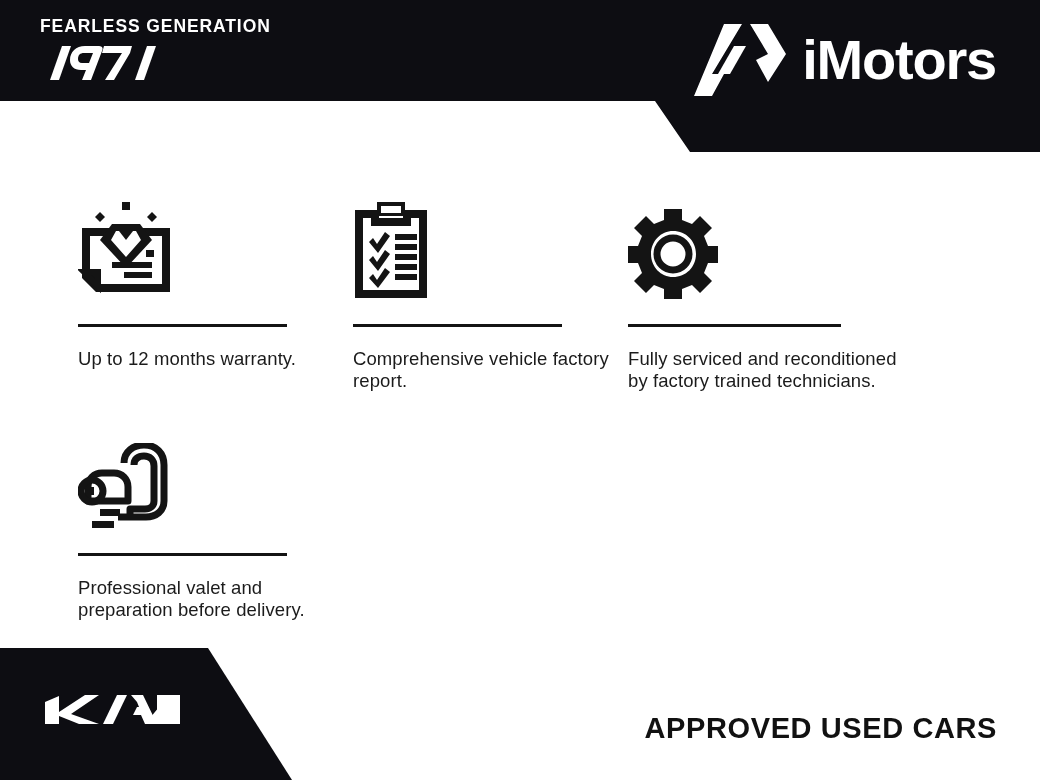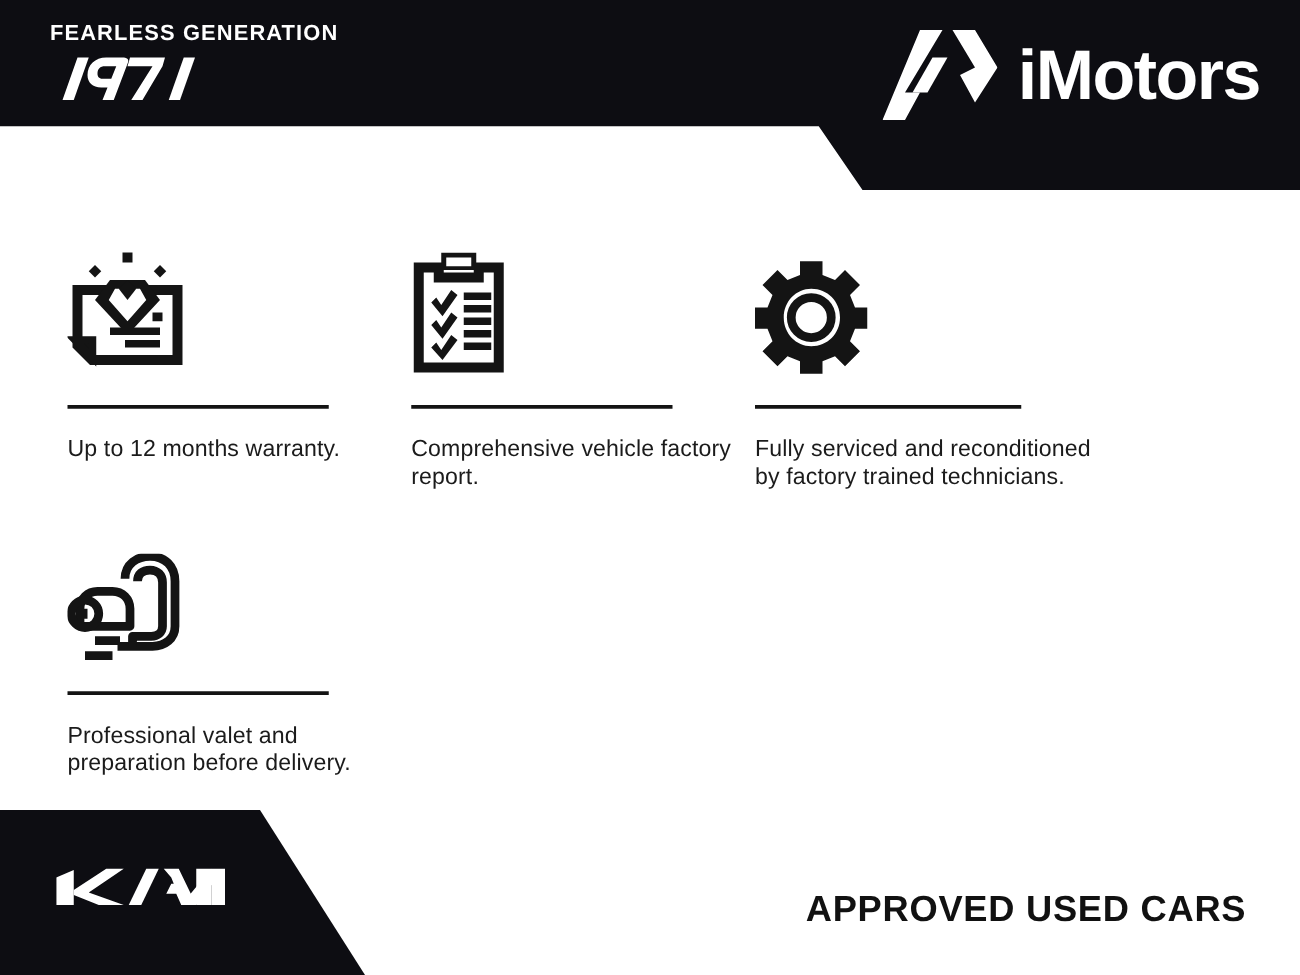--- a/index.html
+++ b/index.html
@@ -18,32 +18,32 @@
     clip-path: polygon(0 0, 1040px 0, 1040px 152px, 690px 152px, 655px 101px, 0 101px);
     -webkit-clip-path: polygon(0 0, 1040px 0, 1040px 152px, 690px 152px, 655px 101px, 0 101px);
   }
   .brand-left { position:absolute; left:40px; top:18px; }
   .fearless {
     color:#ffffff; font-size:17.5px; font-weight:bold;
     letter-spacing:0.9px; line-height:1;
   }
   .year-logo { margin-top:6px; height:40px; width:120px; }
 
-  .imotors { position:absolute; right:32px; top:24px; display:flex; align-items:center; gap:16px;text-align:right; }
+  .imotors { position:absolute; right:44px; top:24px; display:flex; align-items:center; gap:16px;text-align:right; }
   .imotors-mark { width:92px; height:72px; }
   .imotors-word {
     color:#ffffff; font-size:56px; font-weight:bold;
     letter-spacing:-1.2px; line-height:1;
   }
 
   
   .features { position:absolute; left:0; top:152px; width:1040px; }
   .frow { position:relative; display:flex; }
   .fcol { position:relative; width:284px; }
-  .fcol.c1 { margin-left:54px; }
+  .fcol.c1 { margin-left:78px; }
   .fcol.c2 { margin-left:-9px; }
   .fcol.c3 { margin-left:-9px; }
 
   .icon-box { height:110px; display:flex; align-items:flex-end; }
   .icon-box svg { display:block; }
 
   .rule { height:3px; background:#141414; width:209px; }
   .fcol.c3 .rule { width:213px; }
 
   .ftext {

